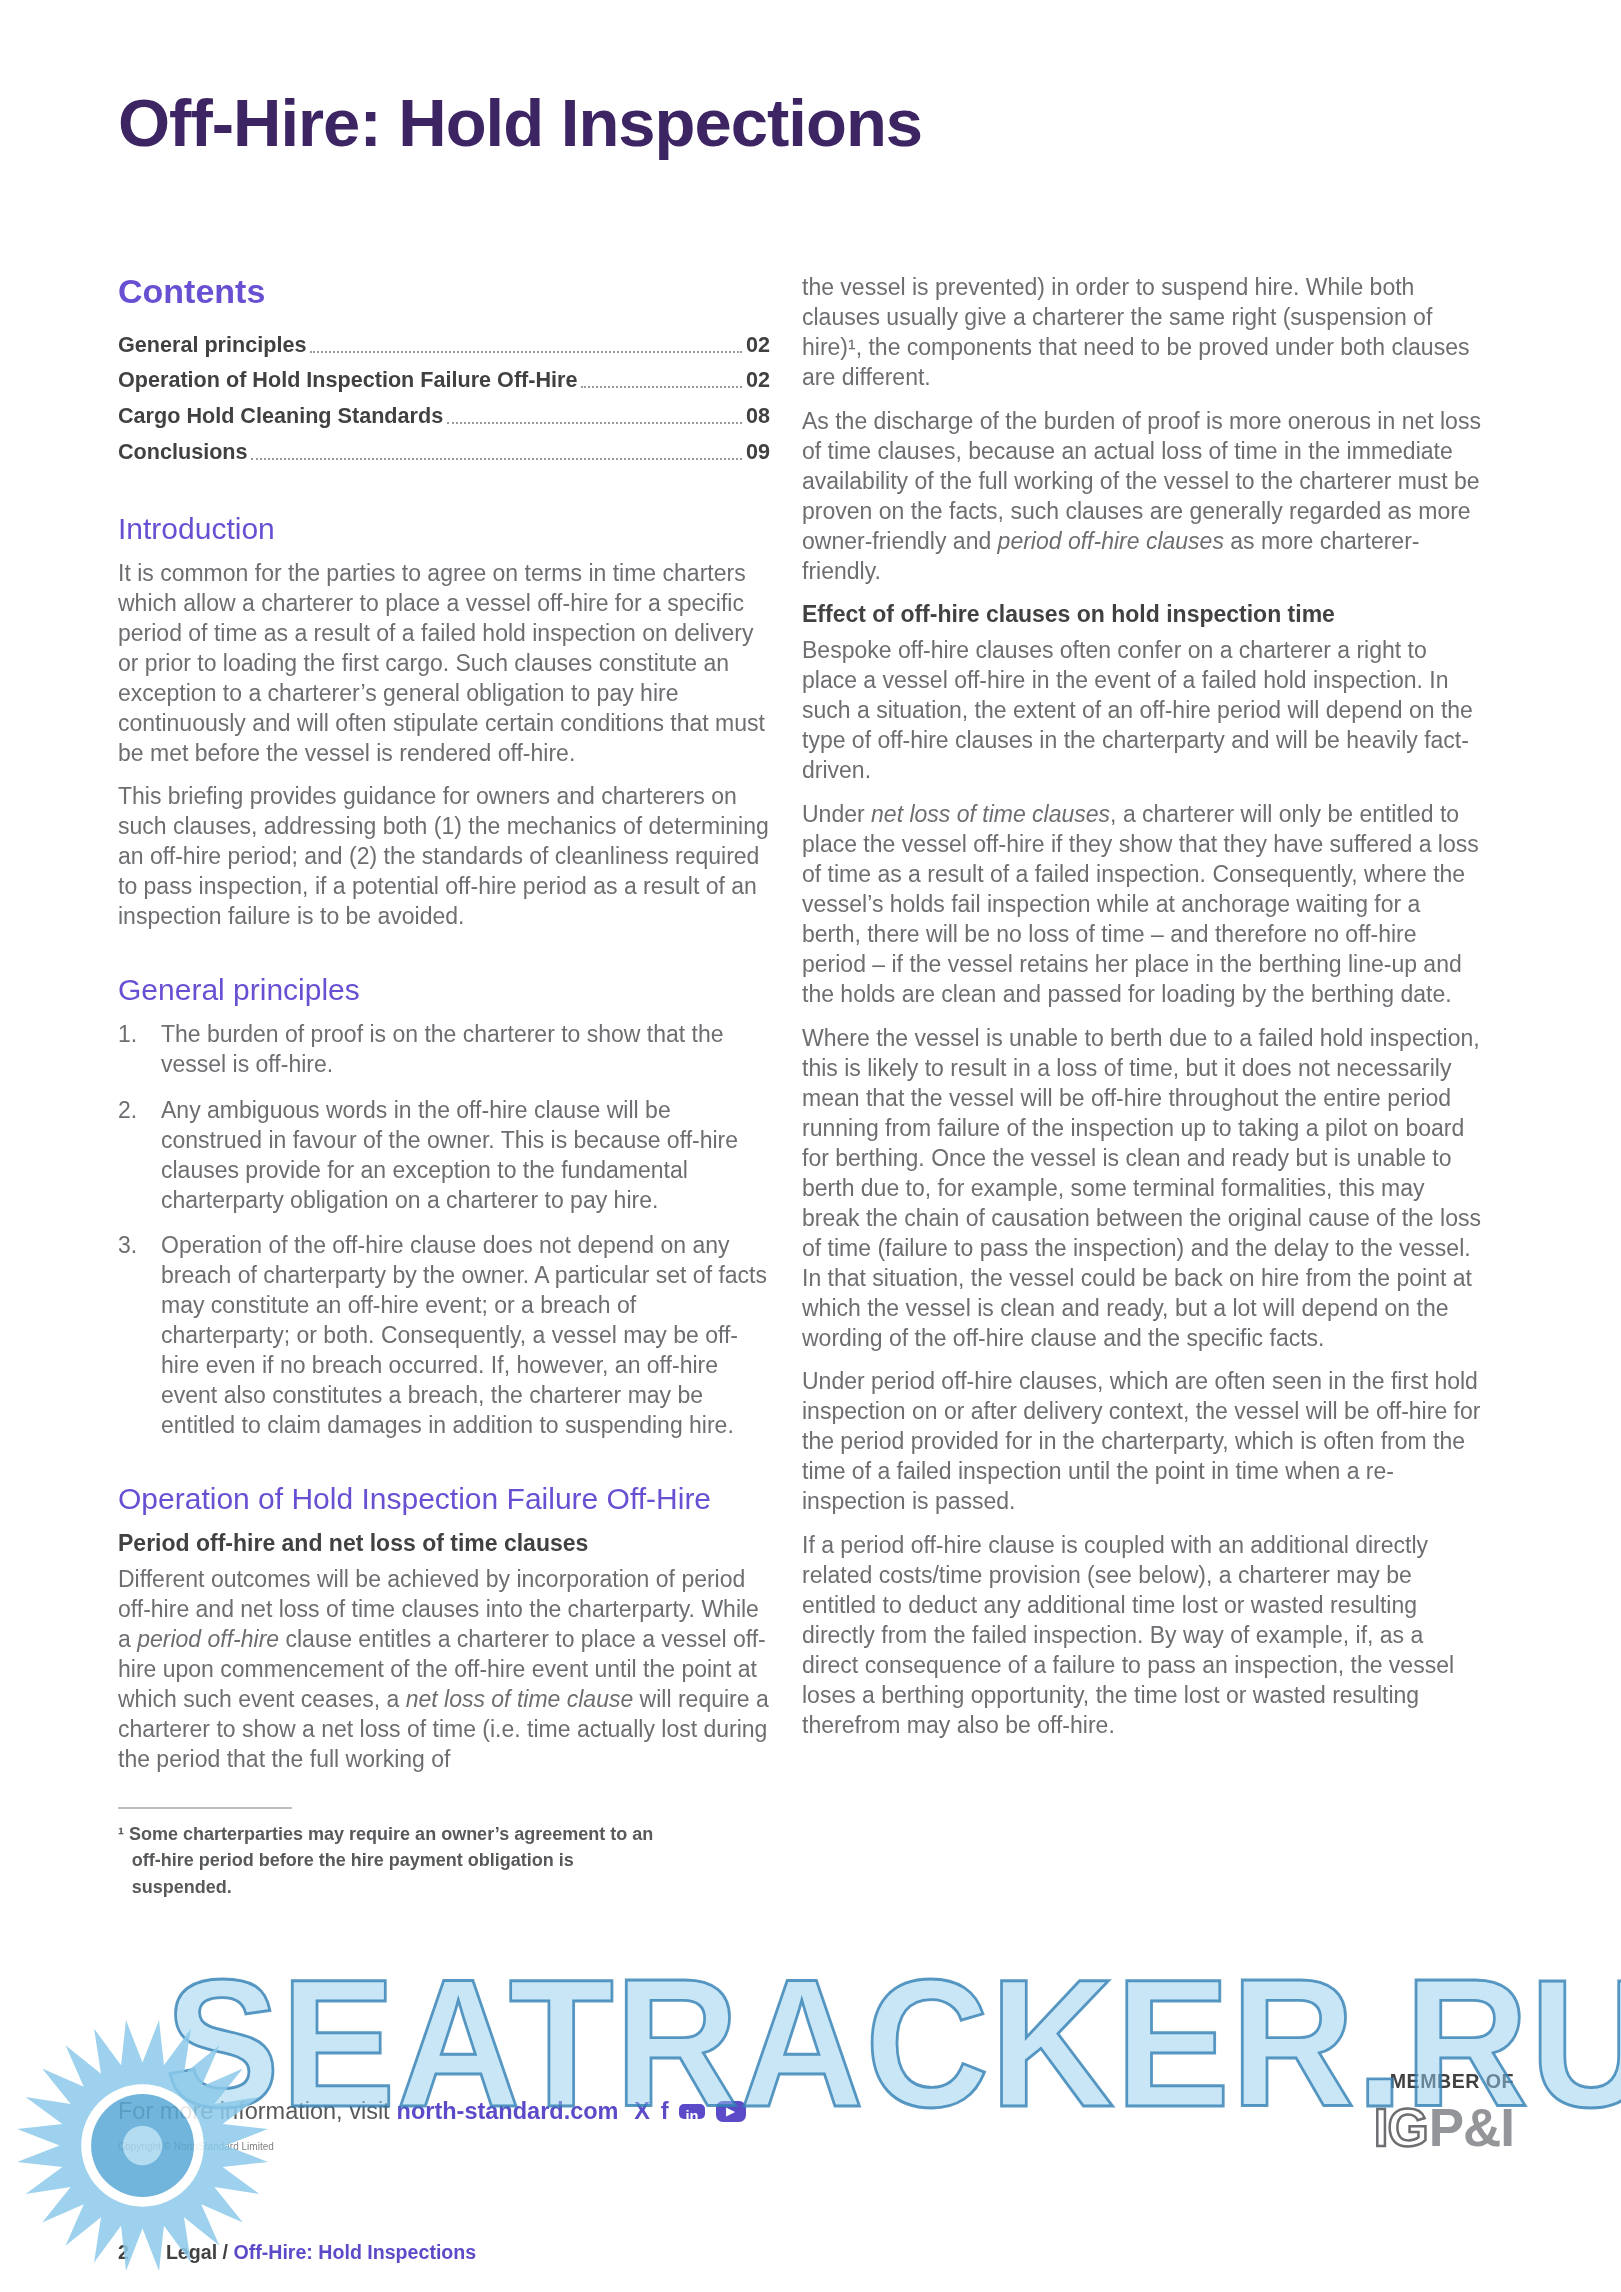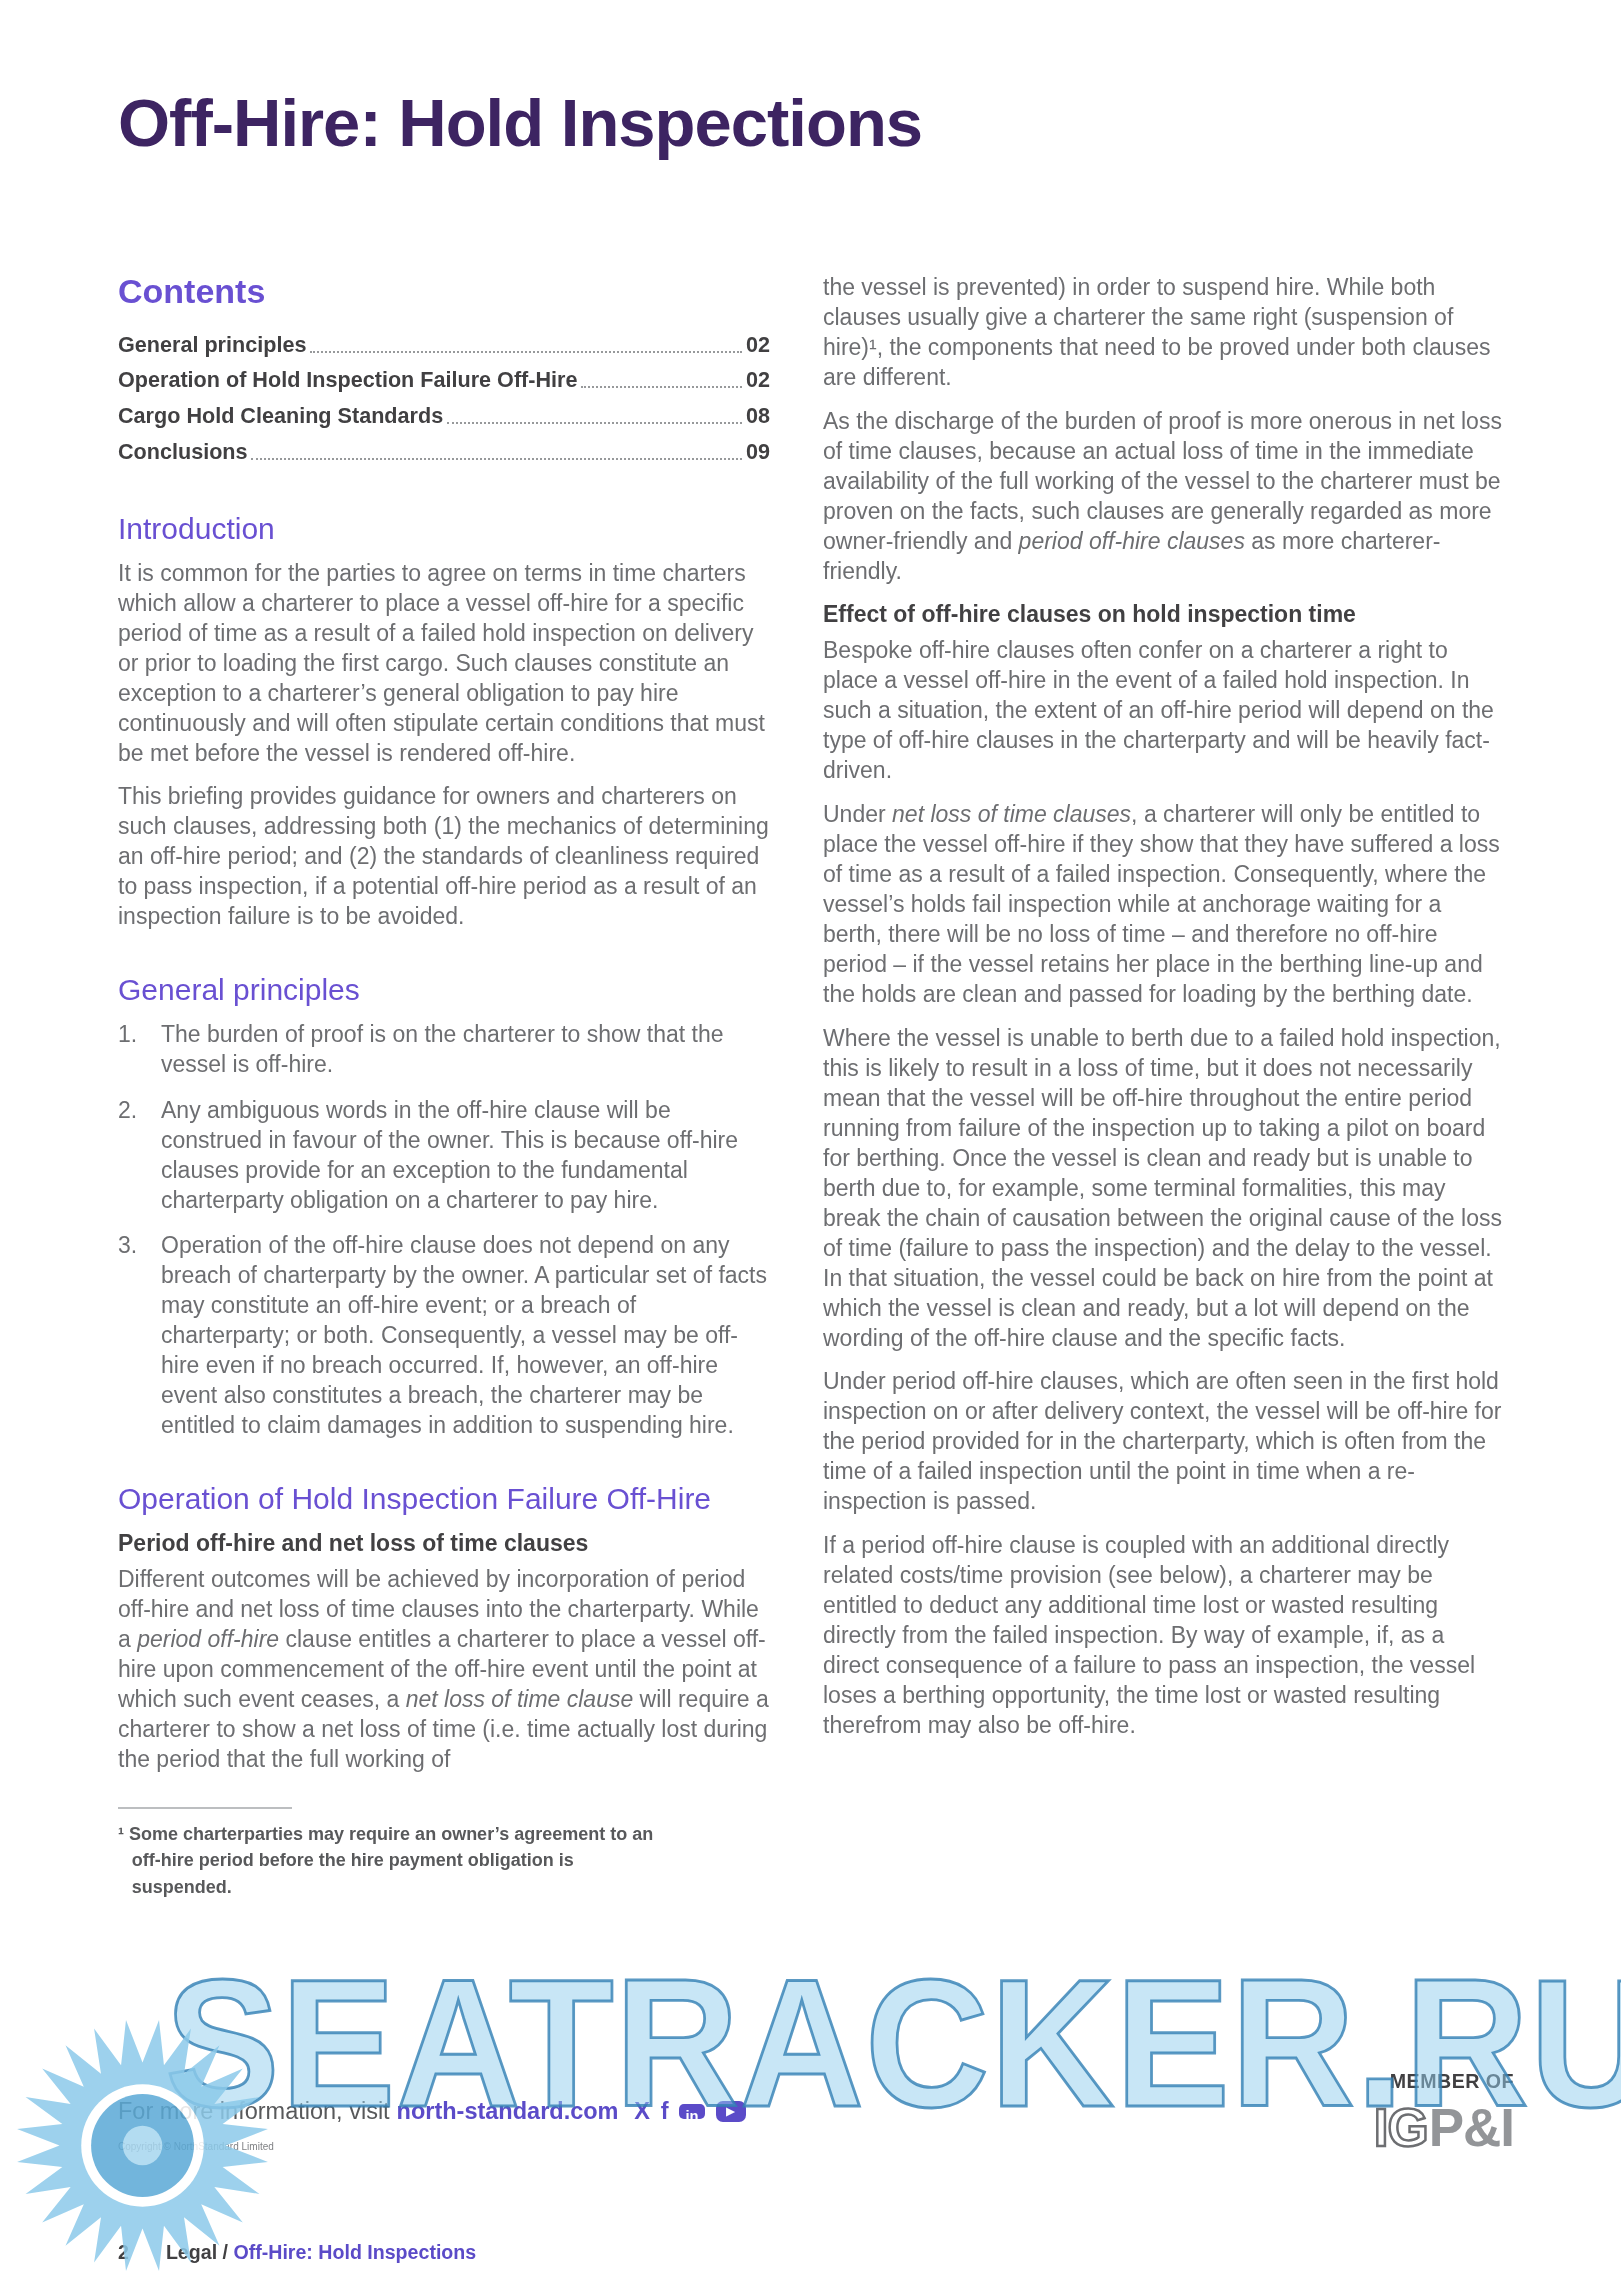--- a/index.html
+++ b/index.html
@@ -7,21 +7,21 @@
   body { font-family:"Liberation Sans", sans-serif; }
 
   .page { position:relative; width:1621px; height:2293px; background:#fff; overflow:hidden;padding-left:17px; }
 
   .doc-title {
     position:absolute; left:118px; top:84px;
     font-size:67px; font-weight:700; letter-spacing:-1px;
     color:var(--title-purple,#3d2462);
   }
 
-  .columns { position:absolute; left:118px; top:272px; width:1386px; display:flex; gap:53px; }
+  .columns { position:absolute; left:118px; top:272px; width:1386px; display:flex; gap:32px; }
   .col-left { width:652px; }
   .col-right { width:681px; }
 
   .contents-heading {
     font-size:34px; font-weight:700; color:var(--heading-purple,#6950d2);
     margin-bottom:15.7px;
   }
   .toc-row { display:flex; align-items:flex-end; padding:4.9px 0; font-size:21.6px; font-weight:700; color:var(--dark-text,#414042); }
   .toc-label { white-space:nowrap; }
   .toc-dots { flex:1; border-bottom:2px dotted #97999b; margin:0 3.9px 4.9px 3.9px; min-width:19.6px; }

